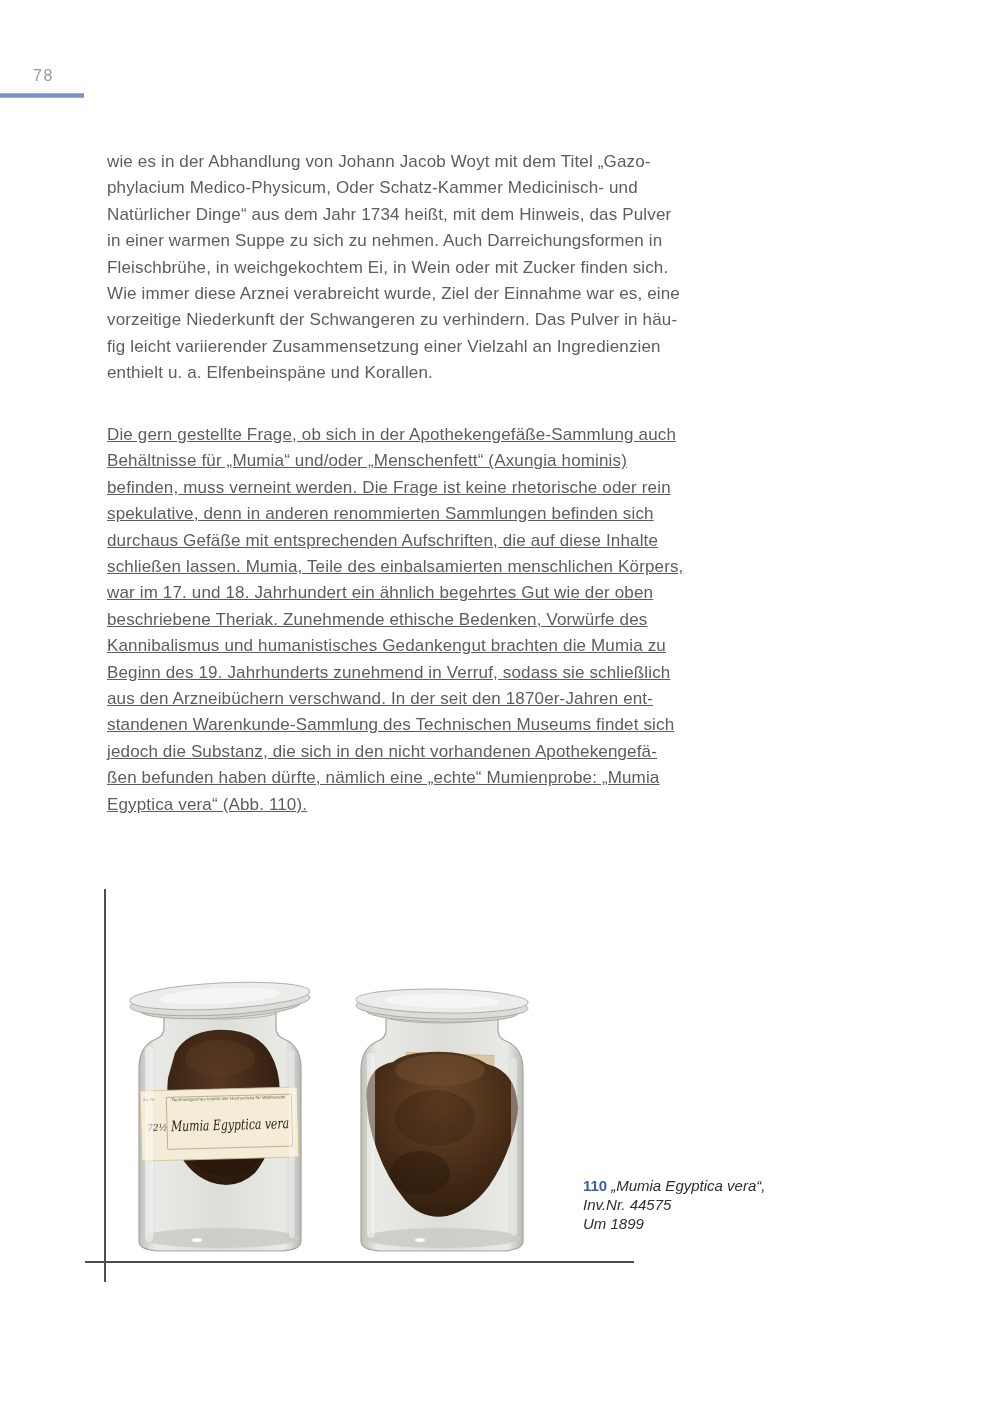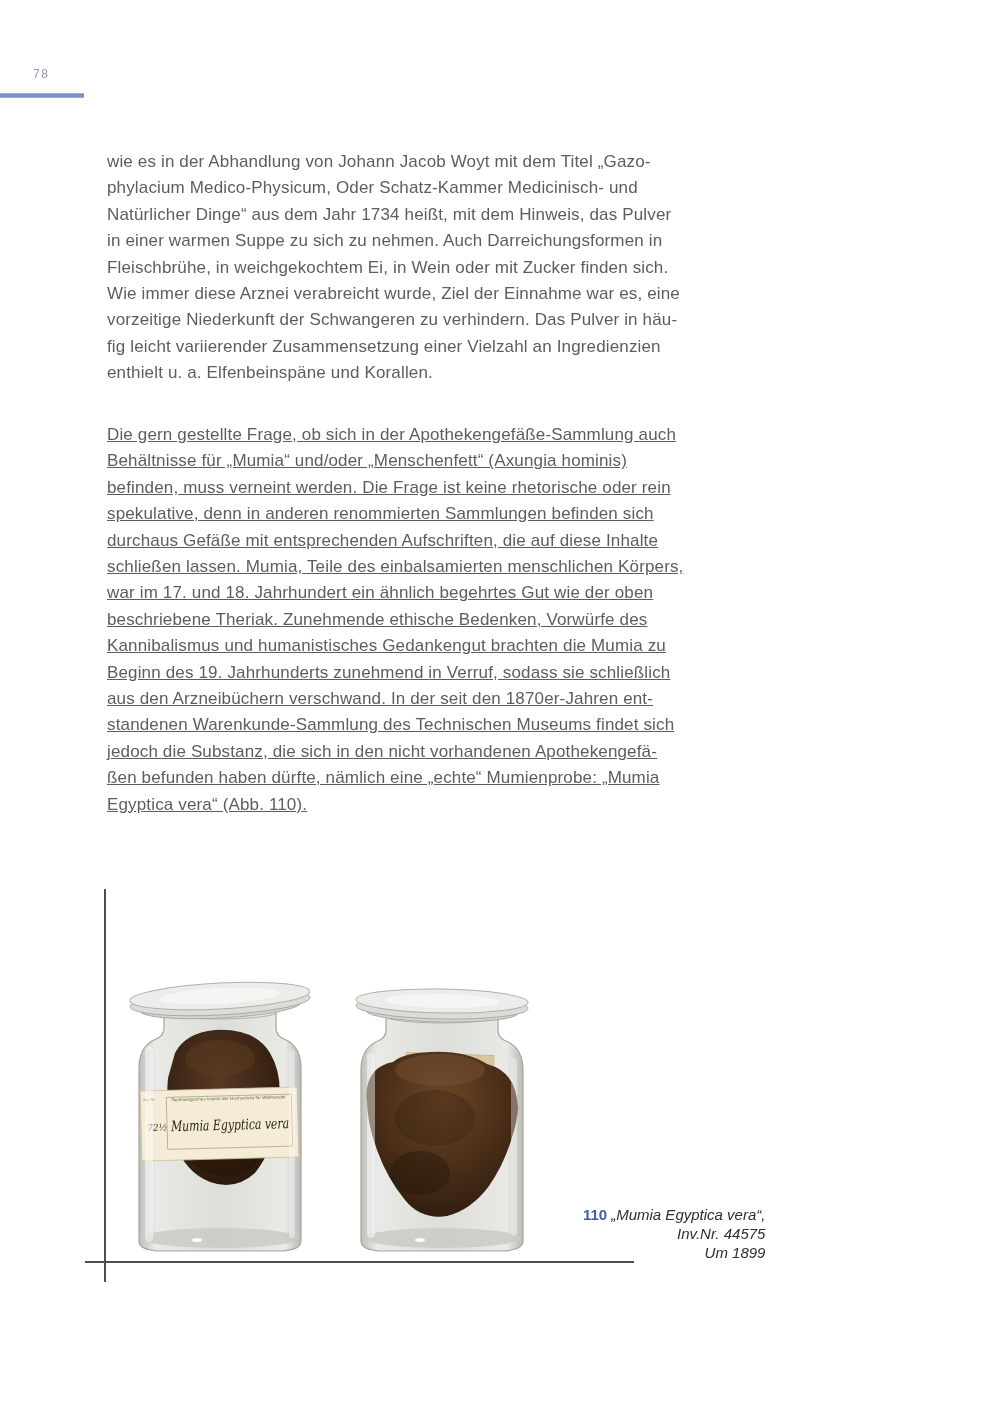--- a/index.html
+++ b/index.html
@@ -2,21 +2,21 @@
 <html><head>
 <meta charset="utf-8">
 <style>
   html,body { margin:0; padding:0; background:#ffffff; }
   .page {
     position:relative; width:1000px; height:1411px; background:#ffffff;
     font-family:"Liberation Sans","DejaVu Sans",sans-serif; overflow:hidden;
   }
   .page-number {
     position:absolute; left:33px; top:67px;
-    font-size:12px; letter-spacing:1.5px; color:#9199ac;
+    font-size:16px; letter-spacing:1.5px; color:#9199ac;
   }
   .header-rule {
     position:absolute; left:0; top:93px; width:84px; height:5px;
     background:linear-gradient(180deg,#aeb9da 0%,#7e91c4 30%,#7e91c4 72%,#aeb9da 100%);
   }
   .para {
     position:absolute; left:107px; width:710px;
     font-size:17px; line-height:26.4px; font-weight:300;
     color:#5d5d5d; letter-spacing:0.15px; white-space:pre-line;
   }
@@ -25,22 +25,22 @@
   .fig-vline {
     position:absolute; left:104px; top:889px; width:1.5px; height:393px;
     background:#4e4e4e;
   }
   .fig-hline {
     position:absolute; left:85px; top:1261px; width:549px; height:1.5px;
     background:#4e4e4e;
   }
   .jar-photo { position:absolute; left:105px; top:958px; }
   .caption {
-    position:absolute; left:583px; top:1205px;
-    font-size:15px; line-height:19px; color:#2e2e2e; font-style:italic;text-align:right;
+    position:absolute; left:583px; top:1176px;
+    font-size:15px; line-height:19px; color:#2e2e2e; font-style:italic;
   }
   .caption .num {
     font-style:normal; font-weight:bold; color:#3f5da8; margin-right:4px;
   }
 </style>
 </head>
 <body>
 
 <div class="page">
 

